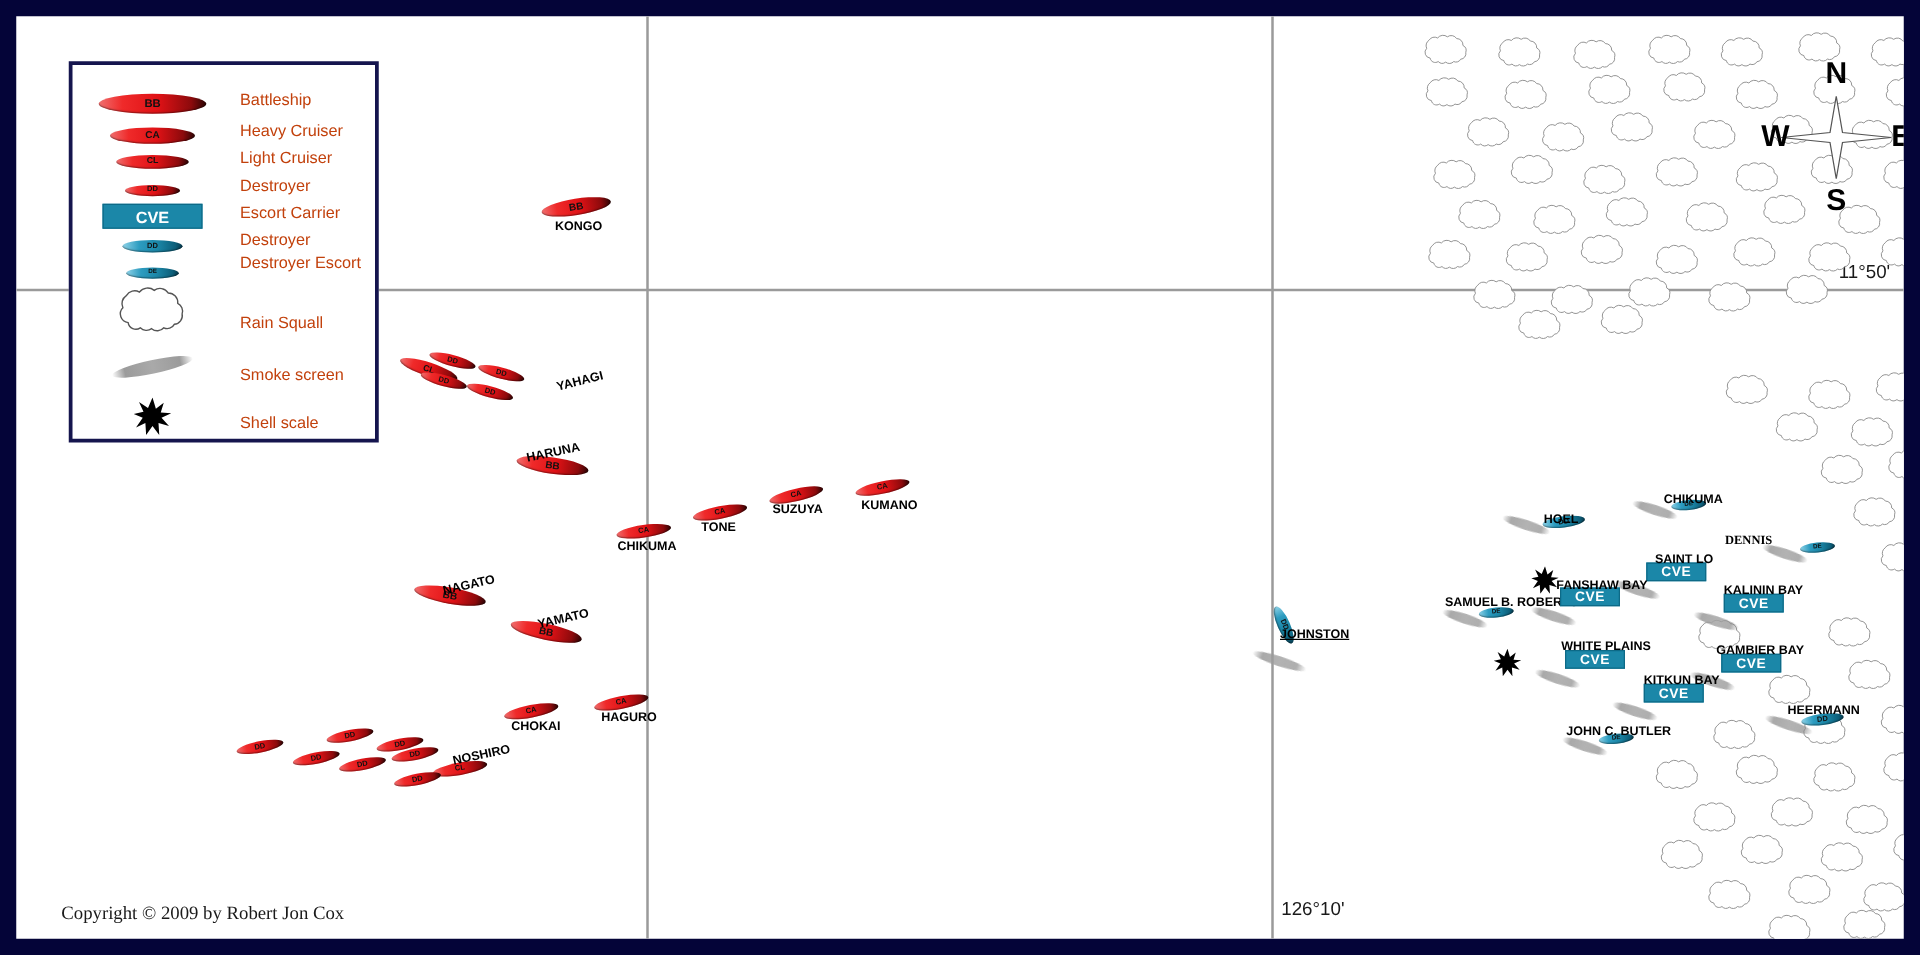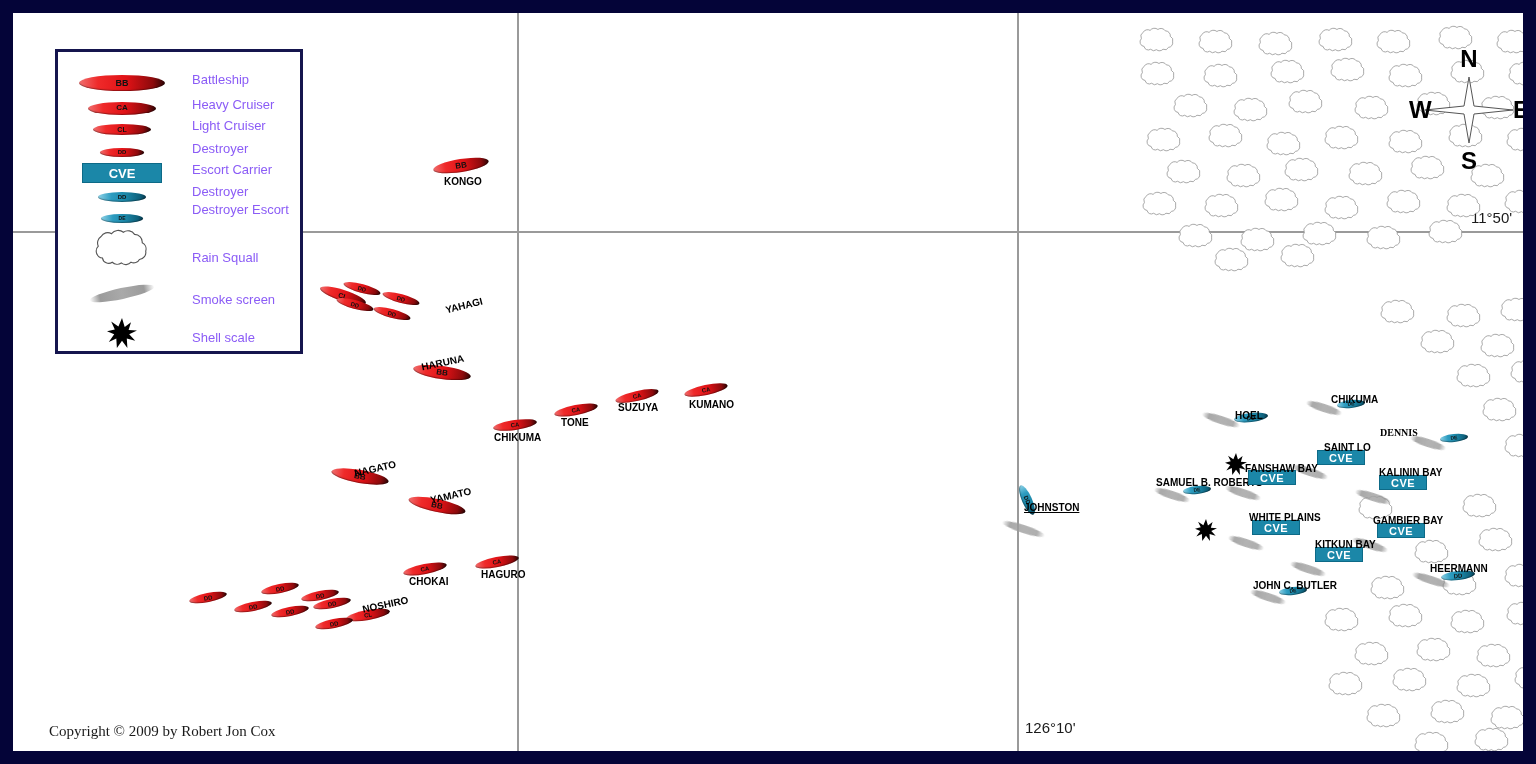--- a/index.html
+++ b/index.html
@@ -26,21 +26,21 @@
   #compass .c-n{left:50%;top:0;transform:translateX(-50%);}
   #compass .c-s{left:50%;bottom:0;transform:translateX(-50%);}
   #compass .c-w{left:0;top:50%;transform:translateY(-50%);}
   #compass .c-e{right:0;top:50%;transform:translateY(-50%);}
   #compass svg{position:absolute;left:50%;top:50%;transform:translate(-50%,-50%);}
 
   
   #legend{position:absolute;left:42px;top:36px;width:248px;height:305px;
     background:#fff;border:3px solid #15154e;box-sizing:border-box;}
   .lg-row{position:absolute;display:flex;align-items:center;}
-  .lg-txt{font-size:13px;color:#8b5cf6;line-height:1.25;font-family:"Liberation Sans",sans-serif;}
+  .lg-txt{font-size:13px;color:#c2410c;line-height:1.25;font-family:"Liberation Sans",sans-serif;}
 
   
   .ship{position:absolute;}
   .hull{position:relative;display:block;}
   .hull .cls{position:absolute;left:0;right:0;top:50%;transform:translateY(-50%);
     text-align:center;font-weight:bold;color:#111;font-family:"Liberation Sans",sans-serif;
     pointer-events:none;line-height:1;}
   .ship-name{position:absolute;font-size:10px;font-weight:bold;color:#000;white-space:nowrap;
     font-family:"Liberation Sans",sans-serif;}
 

